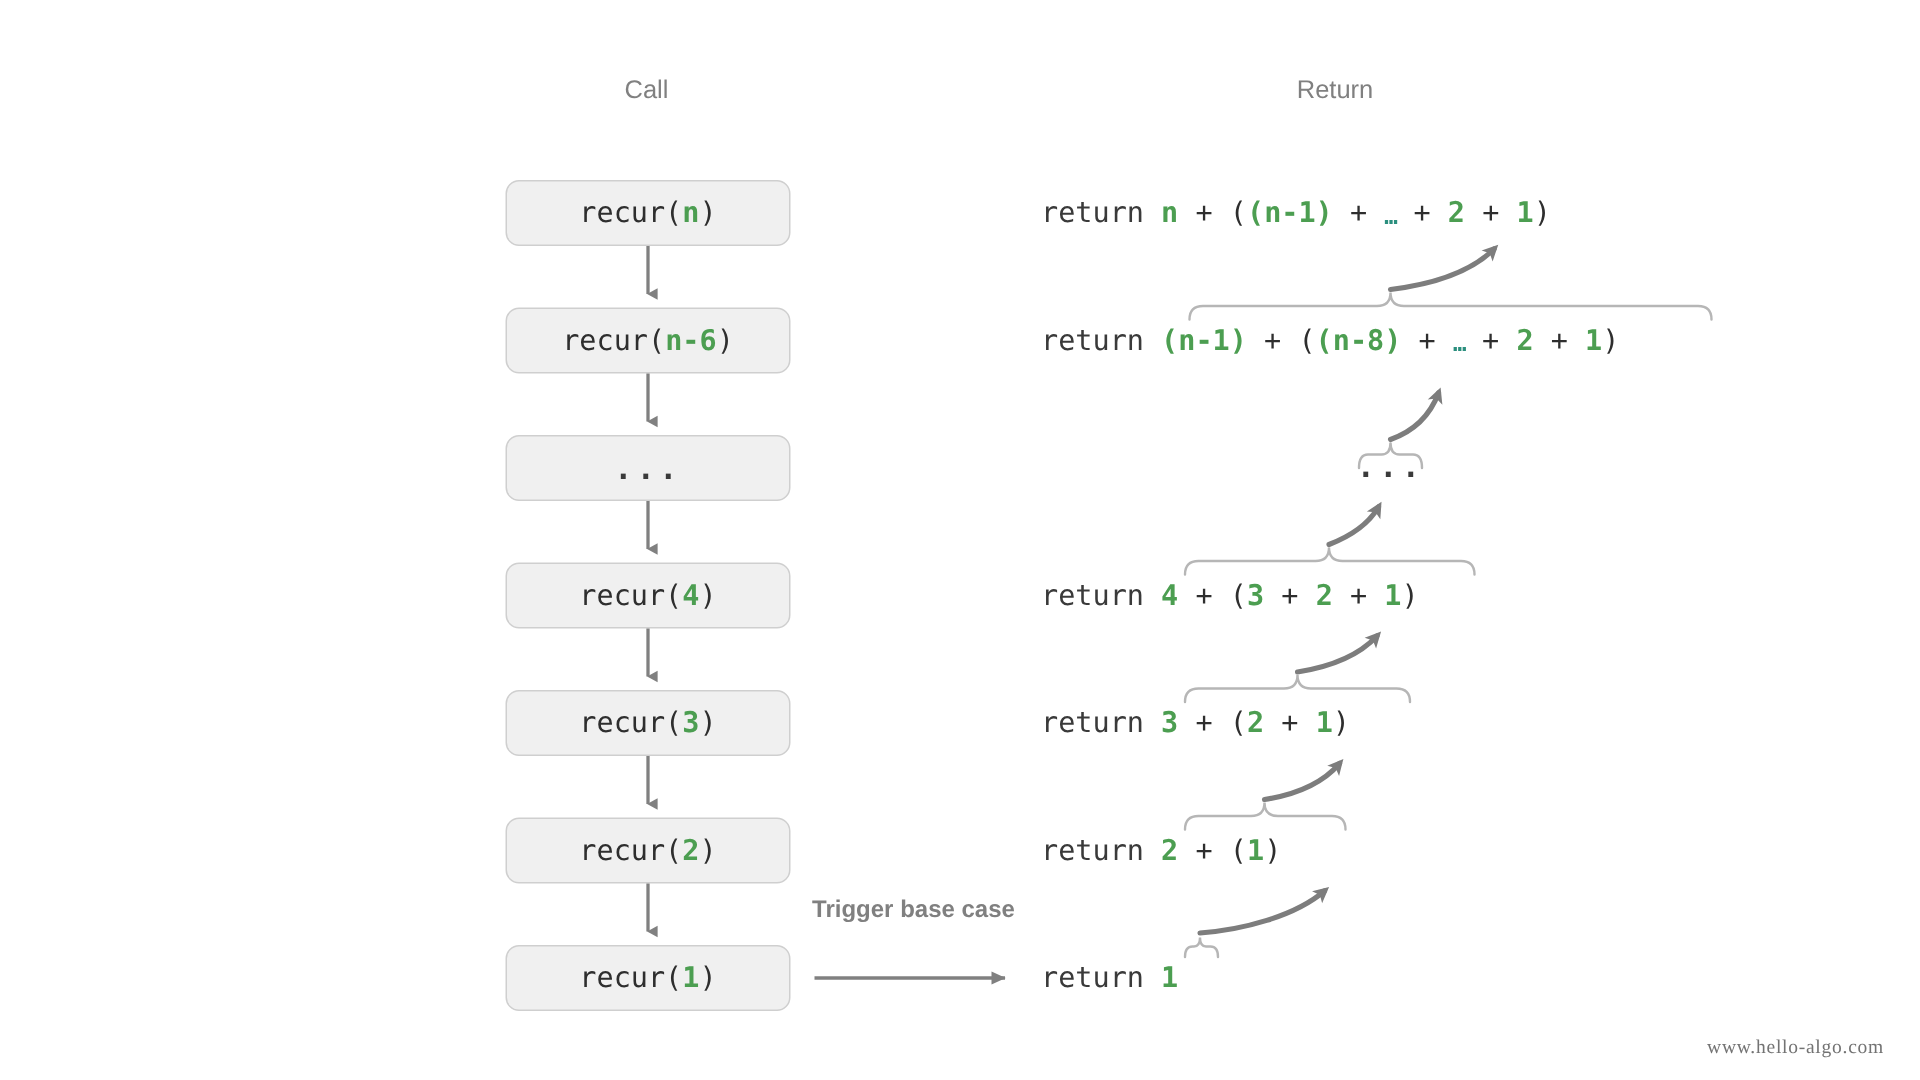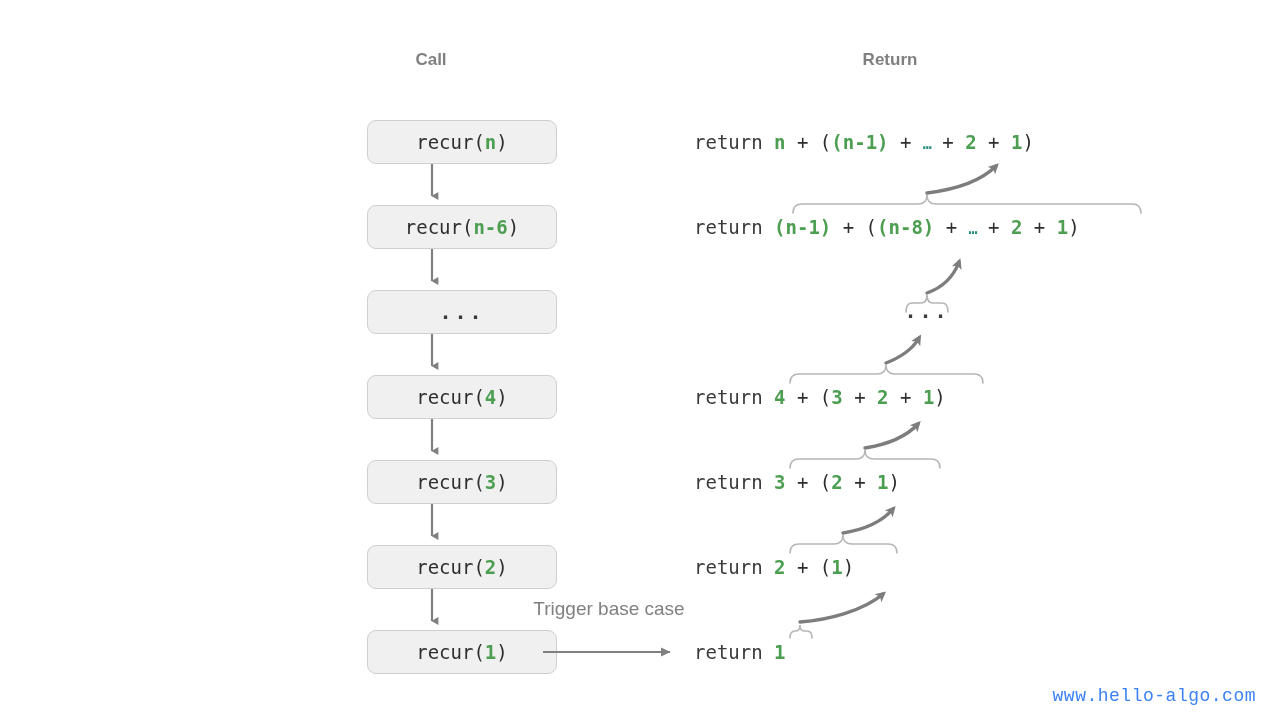--- a/index.html
+++ b/index.html
@@ -17,21 +17,21 @@
   }
   #stage {
     position: absolute;
     left: 0; top: 0;
     width: 1280px;
     height: 720px;
   }
   .col-header {
     position: absolute;
     font-family: "Liberation Sans", sans-serif;
-    font-weight: bold;
+    font-weight: normal;
     font-size: 17px;
     color: #808080;
     text-align: right;
     white-space: nowrap;
     transform: translateX(-50%);
   }
   #header-call  { left: 431px; top: 50px; }
   #header-return{ left: 890px; top: 50px; }
 
   .call-box {
@@ -43,21 +43,20 @@
     background: #f0f0f0;
     border: 1.6px solid #cfcfcf;
     border-radius: 9px;
     display: flex;
     align-items: center;
     justify-content: center;
     font-family: "DejaVu Sans Mono", monospace;
     font-size: 19px;
     color: #2e2e2e;
     letter-spacing: 0px;
-    margin-left: 30px;
   }
   .call-box .arg { color: #4c9e51; font-weight: bold; }
   .call-box.dots { color: #3a3a3a; font-weight: bold; letter-spacing: 3px; font-size: 20px; }
 
   .ret-line {
     position: absolute;
     left: 694px;
     height: 30px;
     display: flex;
     align-items: center;
@@ -82,33 +81,33 @@
     color: #3a3a3a;
     letter-spacing: 3px;
   }
 
   .trigger-label {
     position: absolute;
     left: 609px;
     top: 598px;
     transform: translateX(-50%);
     font-family: "Liberation Sans", sans-serif;
-    font-weight: normal;
-    font-size: 19px;
+    font-weight: bold;
+    font-size: 16px;
     color: #808080;
     white-space: nowrap;
   }
 
   #watermark {
     position: absolute;
     right: 24px;
     bottom: 14px;
-    font-family: Liberation Mono, monospace;
-    font-size: 18px;
-    color: #3b82f6;
+    font-family: Liberation Serif, serif;
+    font-size: 13px;
+    color: #737373;
     letter-spacing: 0.5px;
   }
 
   svg.overlay {
     position: absolute;
     left: 0; top: 0;
     width: 1280px;
     height: 720px;
     pointer-events: none;
   }

